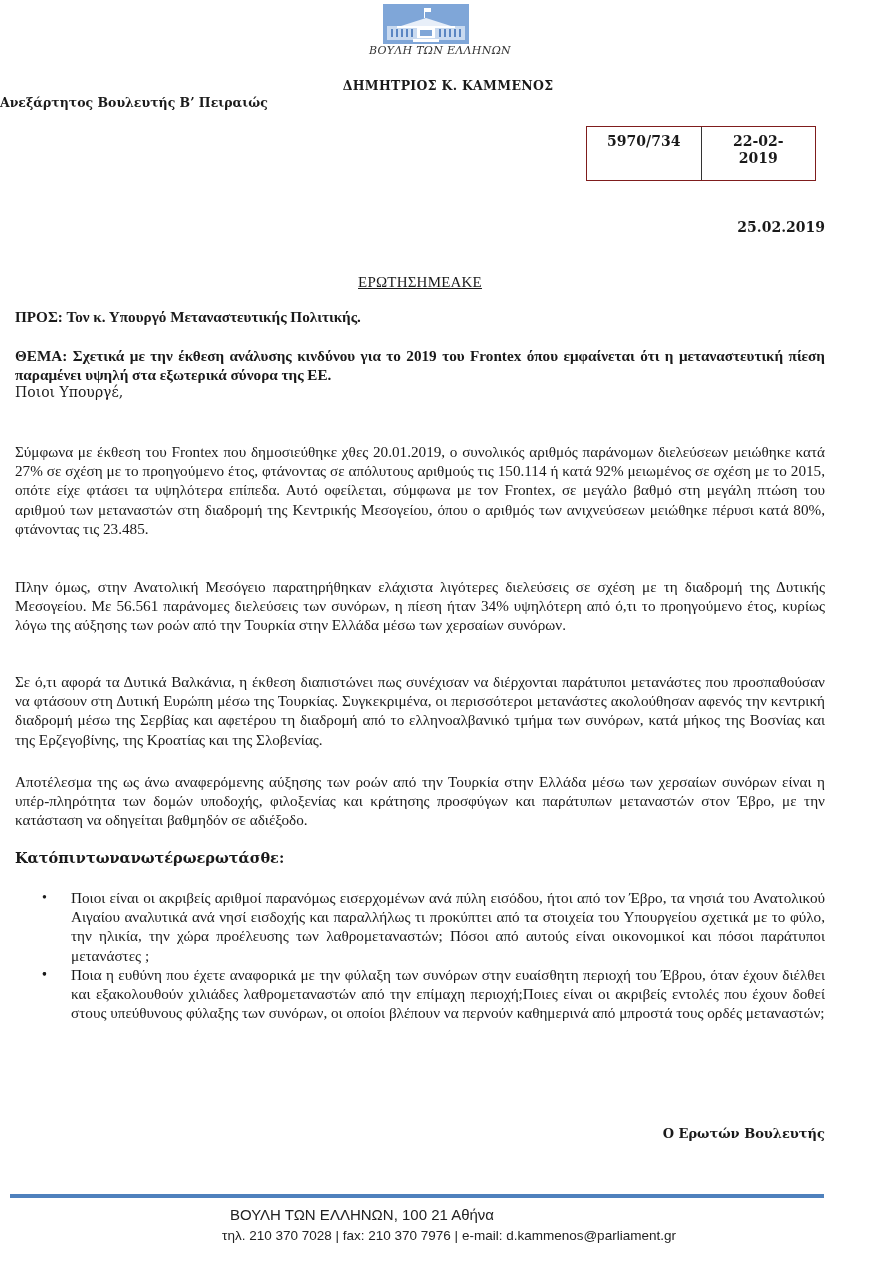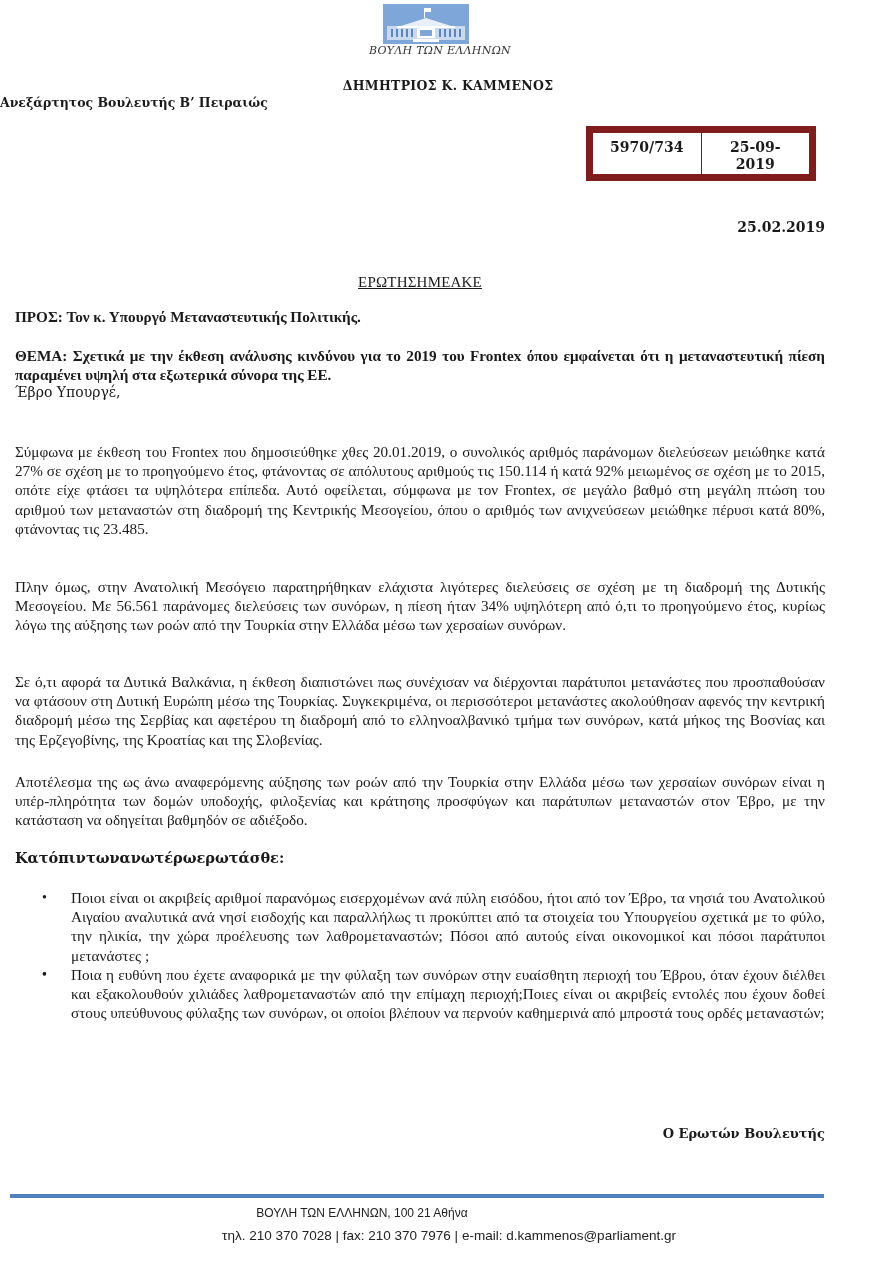--- a/index.html
+++ b/index.html
@@ -8,21 +8,21 @@
     .cond { font-family: "Liberation Serif", serif; margin-top: 20px; }
     .sans { font-family: "Liberation Sans", sans-serif; }
     .abs { position: absolute; }
 
     #logo { left: 383px; top: 4px; width: 86px; height: 40px; }
     #logo-caption { left: 340px; top: 44px; width: 200px; text-align: center; font-size: 11px; letter-spacing: 0.3px; color: #333; font-style: italic; }
 
     #author-name { left: 0; top: 78px; width: 880px; text-align: center; font-size: 12.5px; font-weight: bold; letter-spacing: 0.3px; padding-left: 8px; }
     #author-role { left: 0; top: 95px; width: 880px; text-align: left; font-size: 12.5px; font-weight: bold; }
 
-    #prot-table { left: 586px; top: 126px; width: 230px; height: 55px; border: 7px solid #7f1d1d; display: flex; box-sizing: border-box; }
+    #prot-table { left: 586px; top: 126px; width: 230px; height: 55px; border: 1px solid #7f1d1d; display: flex; box-sizing: border-box; }
     #prot-table .cell { flex: 1; text-align: center; font-size: 14px; font-weight: bold; padding-top: 6px; line-height: 17px; }
     #prot-table .cell + .cell { border-left: 1px solid #333; }
 
     #doc-date { right: 55px; top: 219px; font-size: 14px; font-weight: bold; }
 
     #doc-title { left: 0; top: 254px; width: 840px; text-align: center; font-size: 15px; text-decoration: underline; letter-spacing: 0.2px; }
 
     .block { left: 15px; width: 810px; font-size: 15.2px; line-height: 19.2px; text-align: justify; }
     .bold { font-weight: bold; }
 
@@ -35,21 +35,21 @@
     #para4 { top: 752px; }
     #questions-heading { top: 848px; }
 
     #questions { left: 15px; top: 888px; width: 810px; font-size: 15.2px; line-height: 19.2px; margin: 0; padding: 0; list-style: none; }
     #questions li { position: relative; padding-left: 56px; text-align: justify; }
     #questions li .bullet { position: absolute; left: 27px; top: 0; font-size: 14px; }
 
     #signature { right: 55px; top: 1126px; font-size: 13px; font-weight: bold; }
 
     #footer-rule { left: 10px; top: 1194px; width: 814px; height: 4px; background: #4f81bd; }
-    #footer-line1 { left: 0; top: 1206px; width: 724px; text-align: center; font-size: 12px; color: #222; }
+    #footer-line1 { left: 0; top: 1206px; width: 724px; text-align: center; font-size: 15px; color: #222; }
     #footer-line2 { left: 0; top: 1228px; width: 880px; text-align: center; font-size: 13.5px; color: #222; margin-left: 9px; }
   </style>
 </head>
 <body>
 
 <div id="logo" class="abs">
   <svg width="86" height="40" viewBox="0 0 86 40">
     <rect x="0" y="0" width="86" height="40" fill="#7fa6d8"></rect>
     <rect x="4" y="22" width="78" height="14" fill="#c9daf0"></rect>
     <polygon points="18,22 43,14 68,22" fill="#e8eff9"></polygon>
@@ -74,32 +74,32 @@
   </svg>
 </div>
 <div id="logo-caption" class="abs serif">ΒΟΥΛΗ ΤΩΝ ΕΛΛΗΝΩΝ</div>
 
 <div id="author-name" class="abs serif">ΔΗΜΗΤΡΙΟΣ Κ. ΚΑΜΜΕΝΟΣ</div>
 <div id="author-role" class="abs serif">Ανεξάρτητος Βουλευτής Β’ Πειραιώς</div>
 
 <div id="prot-table" class="abs serif">
   <div class="cell">5970/734</div>
   <div class="cell">
-    <div>25-09-</div>
+    <div>22-02-</div>
     <div>2019</div>
   </div>
 </div>
 
 <div id="doc-date" class="abs serif">25.02.2019</div>
 
 <div id="doc-title" class="abs cond">ΕΡΩΤΗΣΗΜΕΑΚΕ</div>
 
 <div id="to-line" class="abs block cond bold">ΠΡΟΣ: Τον κ. Υπουργό Μεταναστευτικής Πολιτικής.</div>
 <div id="subject" class="abs block cond bold">ΘΕΜΑ: Σχετικά με την έκθεση ανάλυσης κινδύνου για το 2019 του Frontex όπου εμφαίνεται ότι η μεταναστευτική πίεση παραμένει υψηλή στα εξωτερικά σύνορα της ΕΕ.</div>
-<div id="salutation" class="abs block serif" style="font-size:14px;">Έβρο Υπουργέ,</div>
+<div id="salutation" class="abs block serif" style="font-size:14px;">Ποιοι Υπουργέ,</div>
 
 <div id="para1" class="abs block cond">Σύμφωνα με έκθεση του Frontex που δημοσιεύθηκε χθες 20.01.2019, ο συνολικός αριθμός παράνομων διελεύσεων μειώθηκε κατά 27% σε σχέση με το προηγούμενο έτος, φτάνοντας σε απόλυτους αριθμούς τις 150.114 ή κατά 92% μειωμένος σε σχέση με το 2015, οπότε είχε φτάσει τα υψηλότερα επίπεδα. Αυτό οφείλεται, σύμφωνα με τον Frontex, σε μεγάλο βαθμό στη μεγάλη πτώση του αριθμού των μεταναστών στη διαδρομή της Κεντρικής Μεσογείου, όπου ο αριθμός των ανιχνεύσεων μειώθηκε πέρυσι κατά 80%, φτάνοντας τις 23.485.</div>
 <div id="para2" class="abs block cond">Πλην όμως, στην Ανατολική Μεσόγειο παρατηρήθηκαν ελάχιστα λιγότερες διελεύσεις σε σχέση με τη διαδρομή της Δυτικής Μεσογείου. Με 56.561 παράνομες διελεύσεις των συνόρων, η πίεση ήταν 34% υψηλότερη από ό,τι το προηγούμενο έτος, κυρίως λόγω της αύξησης των ροών από την Τουρκία στην Ελλάδα μέσω των χερσαίων συνόρων.</div>
 <div id="para3" class="abs block cond">Σε ό,τι αφορά τα Δυτικά Βαλκάνια, η έκθεση διαπιστώνει πως συνέχισαν να διέρχονται παράτυποι μετανάστες που προσπαθούσαν να φτάσουν στη Δυτική Ευρώπη μέσω της Τουρκίας. Συγκεκριμένα, οι περισσότεροι μετανάστες ακολούθησαν αφενός την κεντρική διαδρομή μέσω της Σερβίας και αφετέρου τη διαδρομή από το ελληνοαλβανικό τμήμα των συνόρων, κατά μήκος της Βοσνίας και της Ερζεγοβίνης, της Κροατίας και της Σλοβενίας.</div>
 <div id="para4" class="abs block cond">
   <div>Αποτέλεσμα της ως άνω αναφερόμενης αύξησης  των ροών από την Τουρκία στην Ελλάδα μέσω των χερσαίων συνόρων είναι η υπέρ-πληρότητα των δομών υποδοχής, φιλοξενίας και κράτησης προσφύγων και παράτυπων μεταναστών στον Έβρο, με την κατάσταση να οδηγείται βαθμηδόν σε αδιέξοδο.</div>
 </div>
 
 <div id="questions-heading" class="abs block serif bold" style="font-size:14.5px;">Κατόπιντωνανωτέρωερωτάσθε:</div>
 

